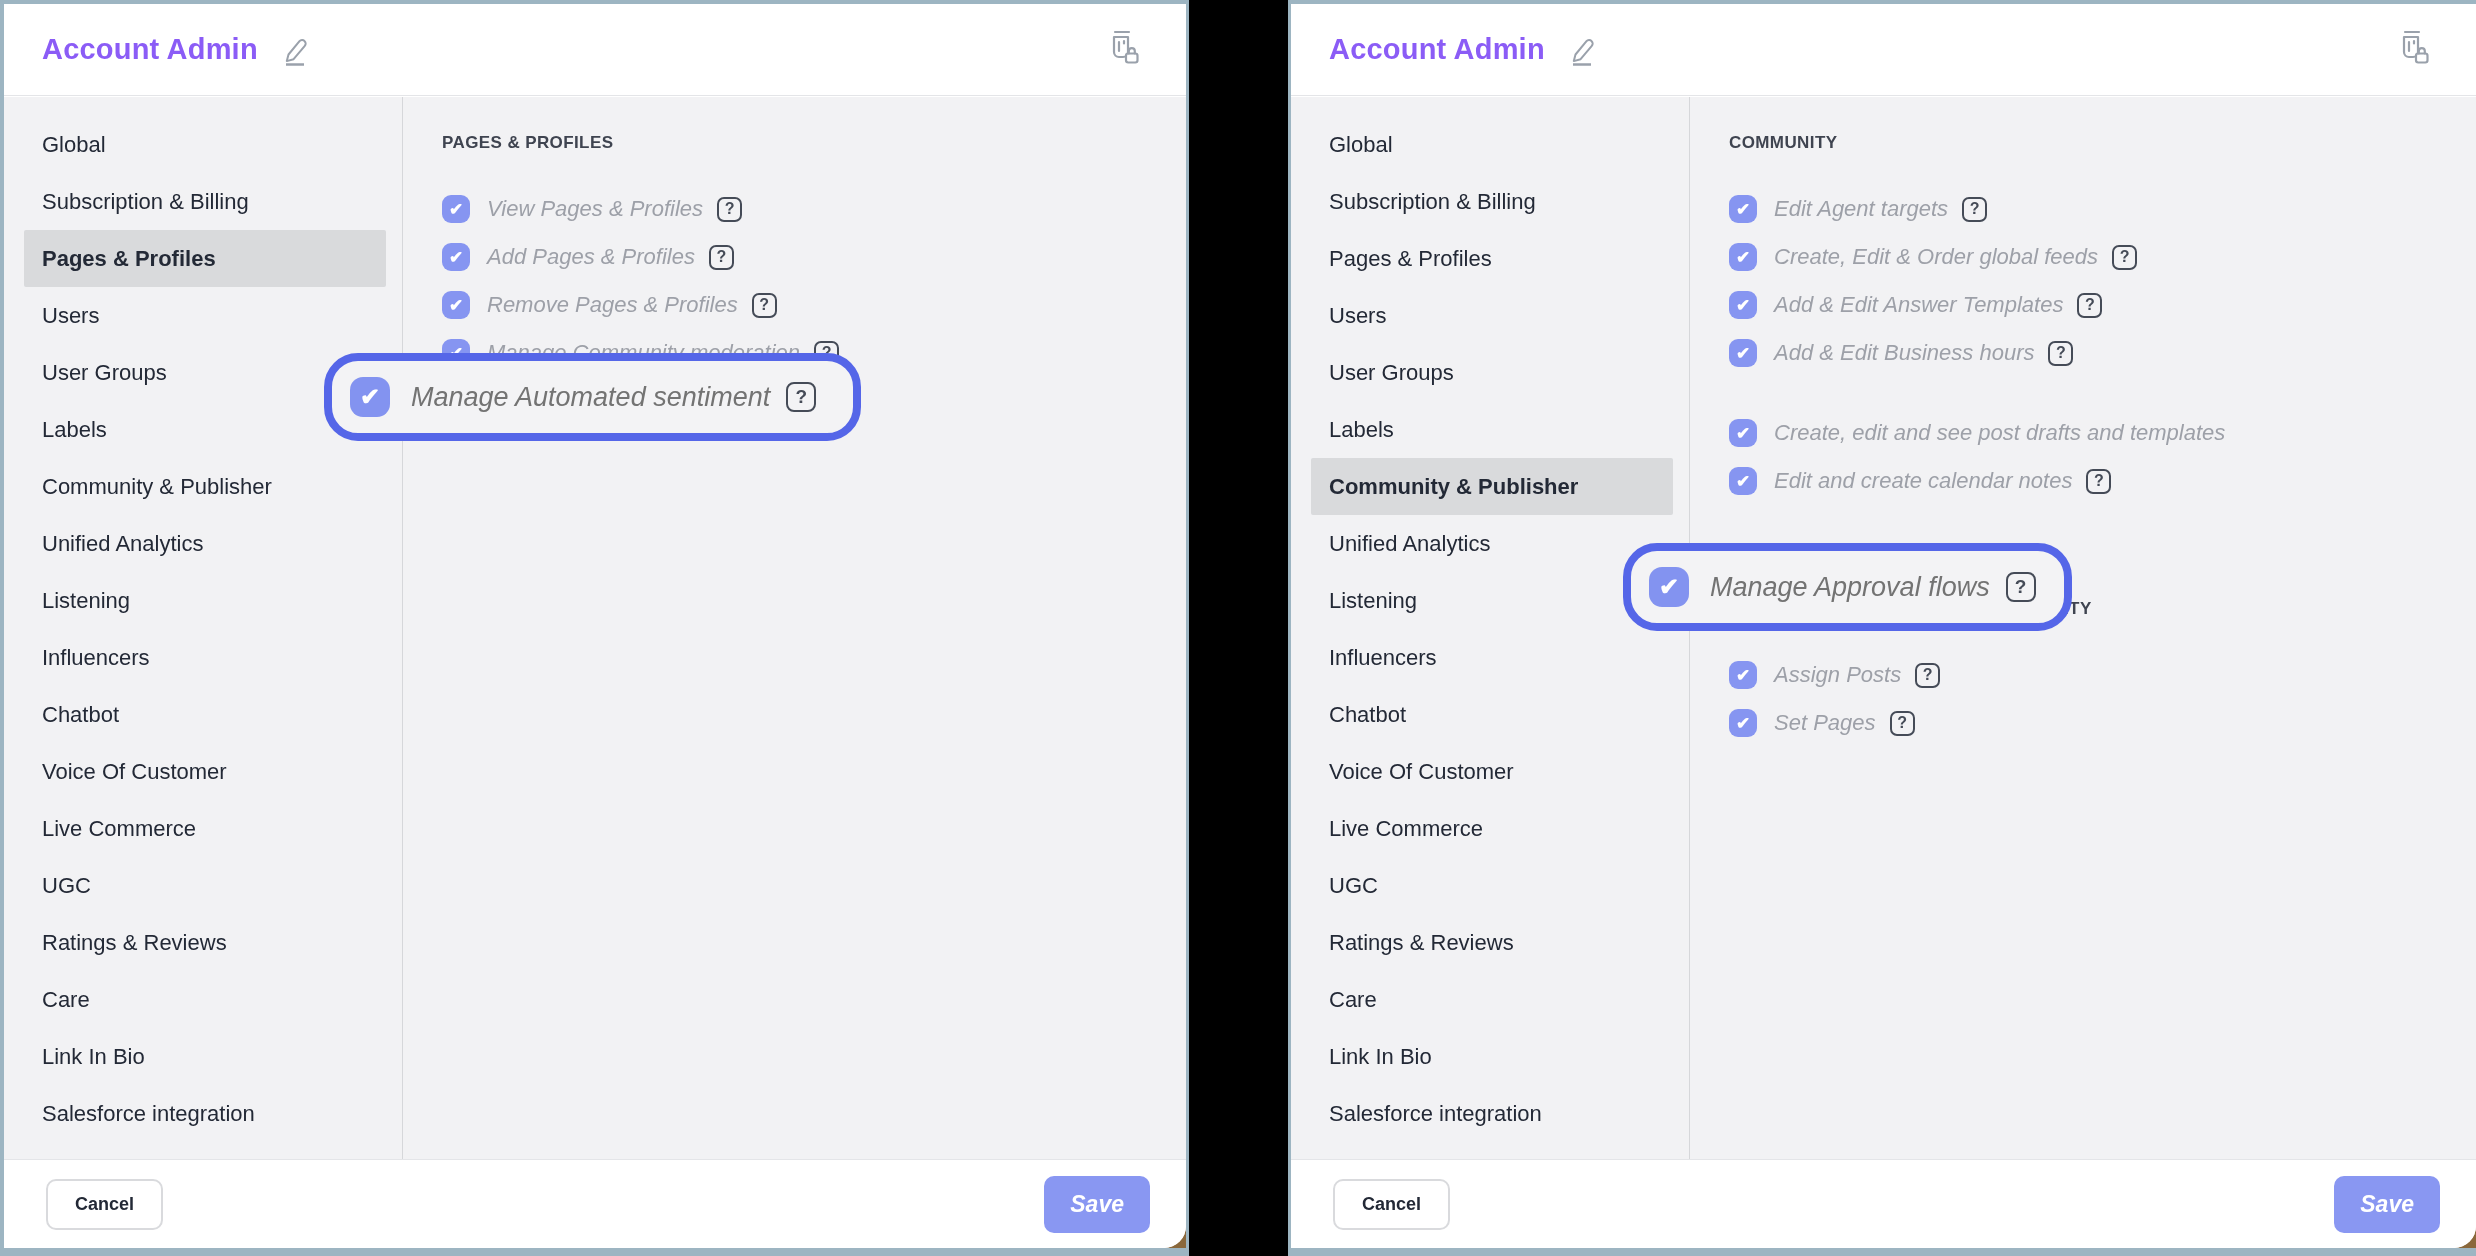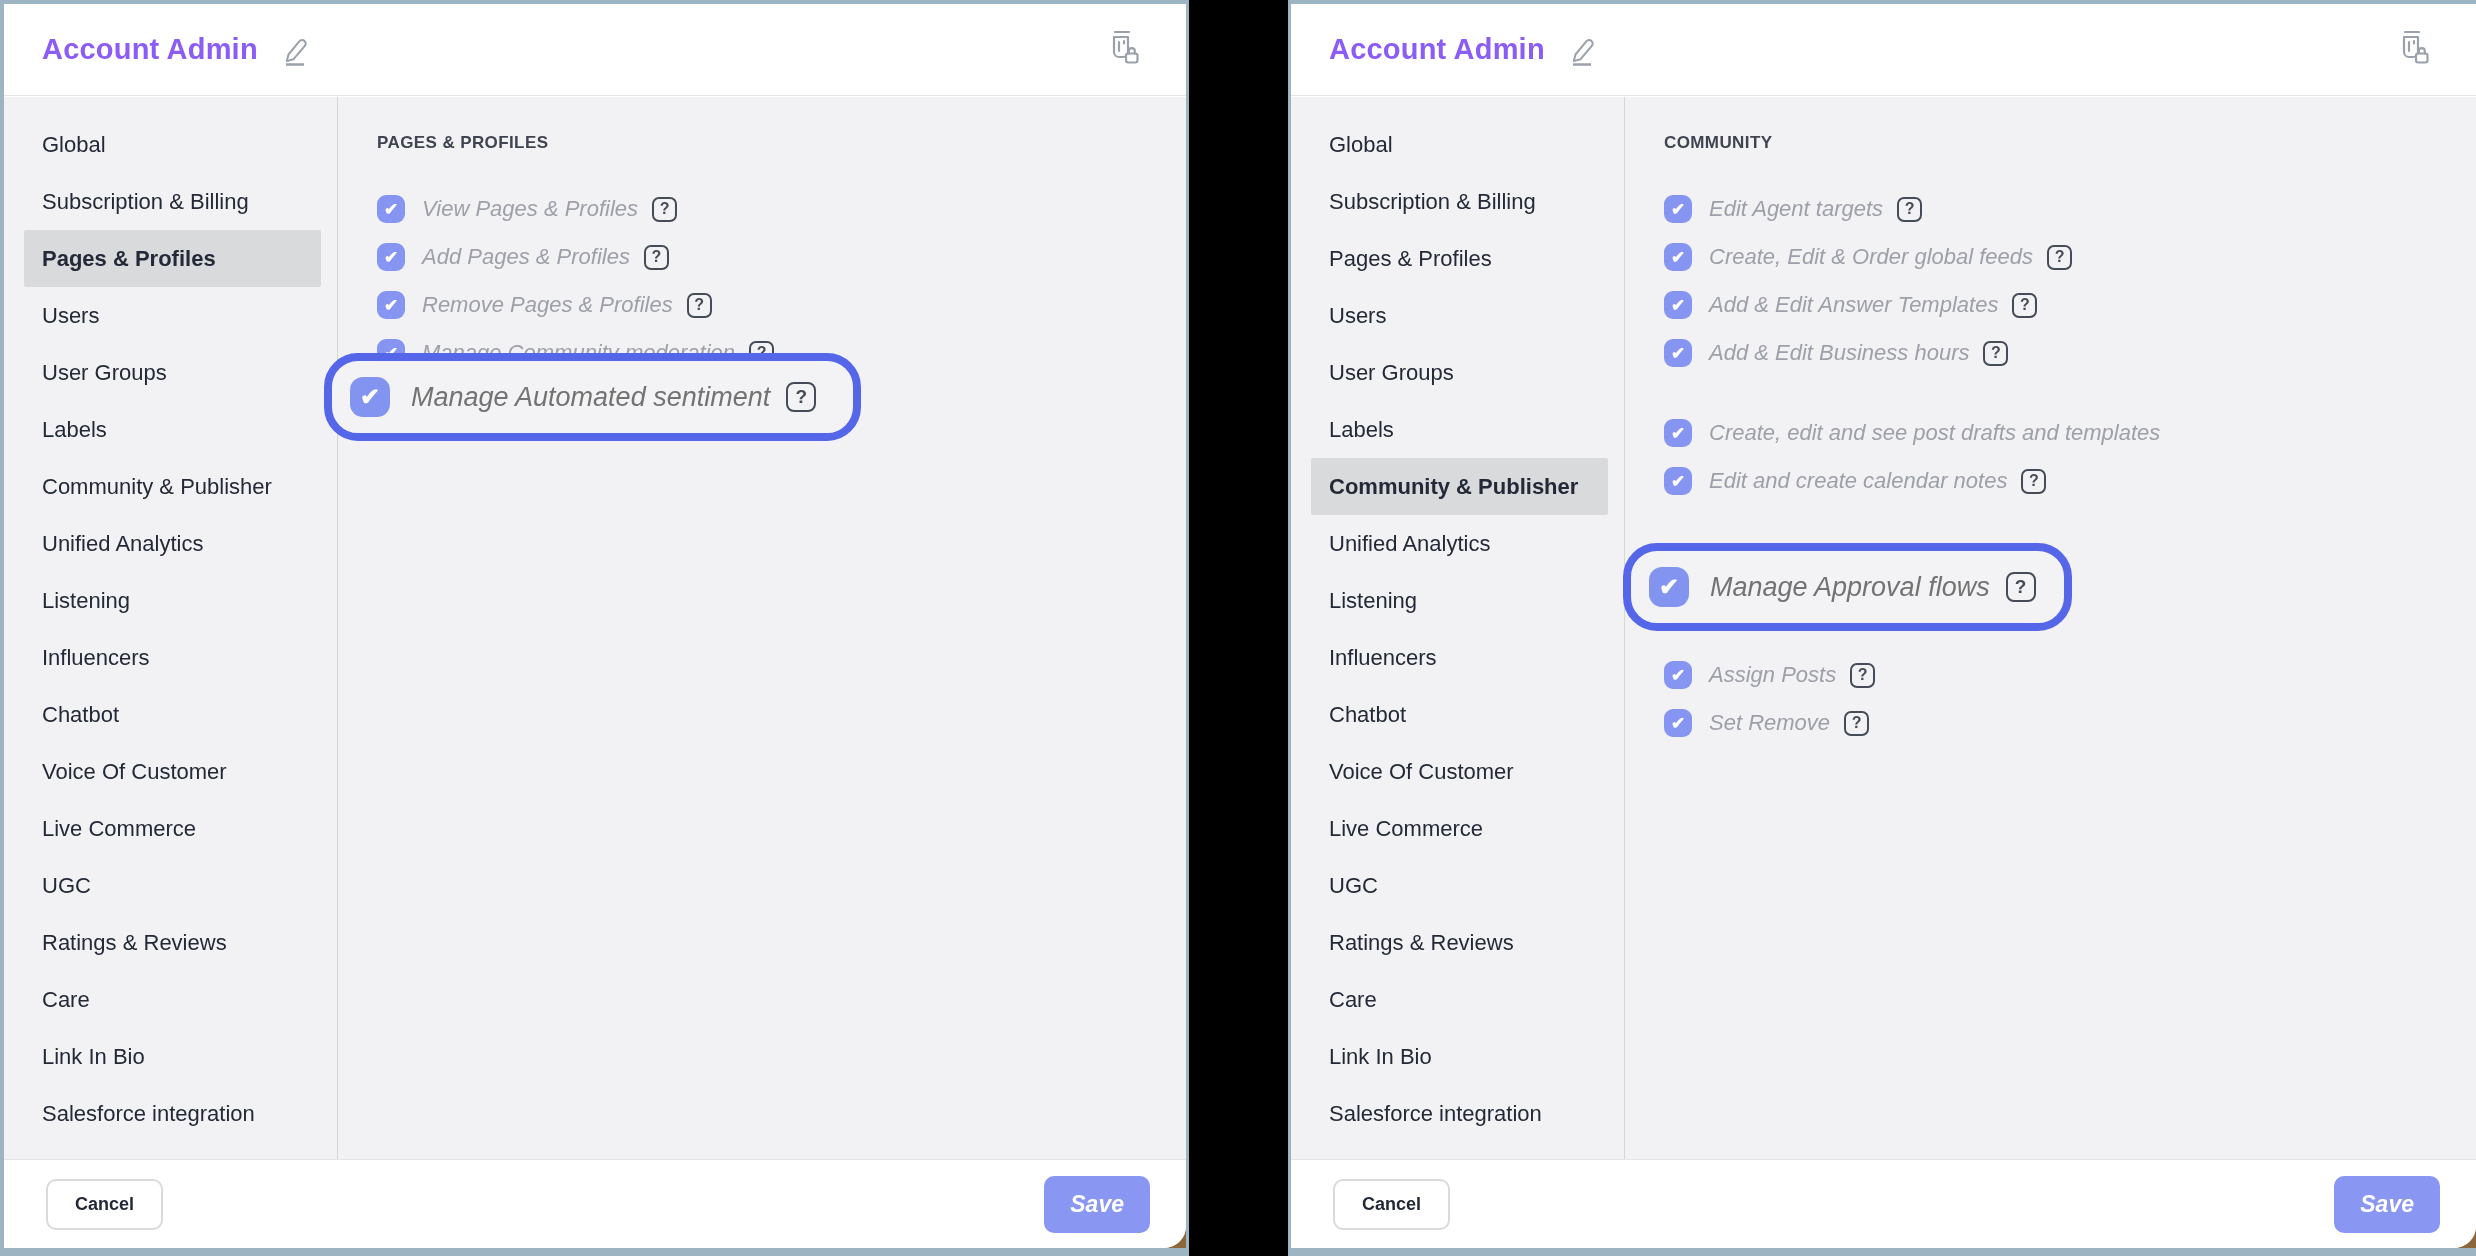--- a/index.html
+++ b/index.html
@@ -20,21 +20,21 @@
   
   .hdr{height:92px;background:#fff;border-bottom:1px solid #e4e5e8;
     display:flex;align-items:center;padding:0 44px 0 38px;box-sizing:border-box;}
   .hdr-title{font-size:29px;font-weight:700;color:#8b5cf6;letter-spacing:.2px;}
   .icon-btn{background:none;border:none;padding:0;cursor:pointer;display:flex;align-items:center;}
   .pencil{margin-left:22px;margin-top:4px;}
   .trash{margin-left:auto;}
 
   
   .pbody{position:absolute;top:93px;left:0;right:0;height:1062px;background:#f2f2f4;display:flex;}
-  .sidebar{width:334px;box-sizing:border-box;border-right:1px solid #d6d7da;padding-top:19px;flex:none;}
+  .sidebar{width:399px;box-sizing:border-box;border-right:1px solid #d6d7da;padding-top:19px;flex:none;}
   .snav-item{height:57px;display:flex;align-items:center;margin:0 16px 0 20px;padding-left:18px;
     font-size:22px;color:#232936;border-radius:2px;white-space:nowrap;}
   .snav-item.sel{font-weight:700;background:#d9dadc;}
 
   .content{flex:1;box-sizing:border-box;padding:36px 20px 0 39px;position:relative;}
   .sec-h{font-size:17px;font-weight:700;color:#3f4450;letter-spacing:.4px;height:20px;line-height:20px;}
   .sec-h.gap{margin-top:46px;}
   .rows{margin-top:32px;}
   .row{height:48px;display:flex;align-items:center;}
   .cbx{width:28px;height:28px;border-radius:9px;background:#8695f1;display:flex;align-items:center;
@@ -241,21 +241,21 @@
           </div>
           <div class="sec-h gap">SHARED WITH PUBLISHER &amp; COMMUNITY</div>
           <div class="rows">
             <div class="row">
               <button class="cbx">✔</button>
               <span class="row-label">Assign Posts</span>
               <button class="help">?</button>
             </div>
             <div class="row">
               <button class="cbx">✔</button>
-              <span class="row-label">Set Remove</span>
+              <span class="row-label">Set Pages</span>
               <button class="help">?</button>
             </div>
           </div>
         </div>
       <div class="pill">
         <button class="cbx">
             <span class="check">✔</span>
           </button>
         <span class="row-label">Manage Approval flows</span>
         <button class="help">

